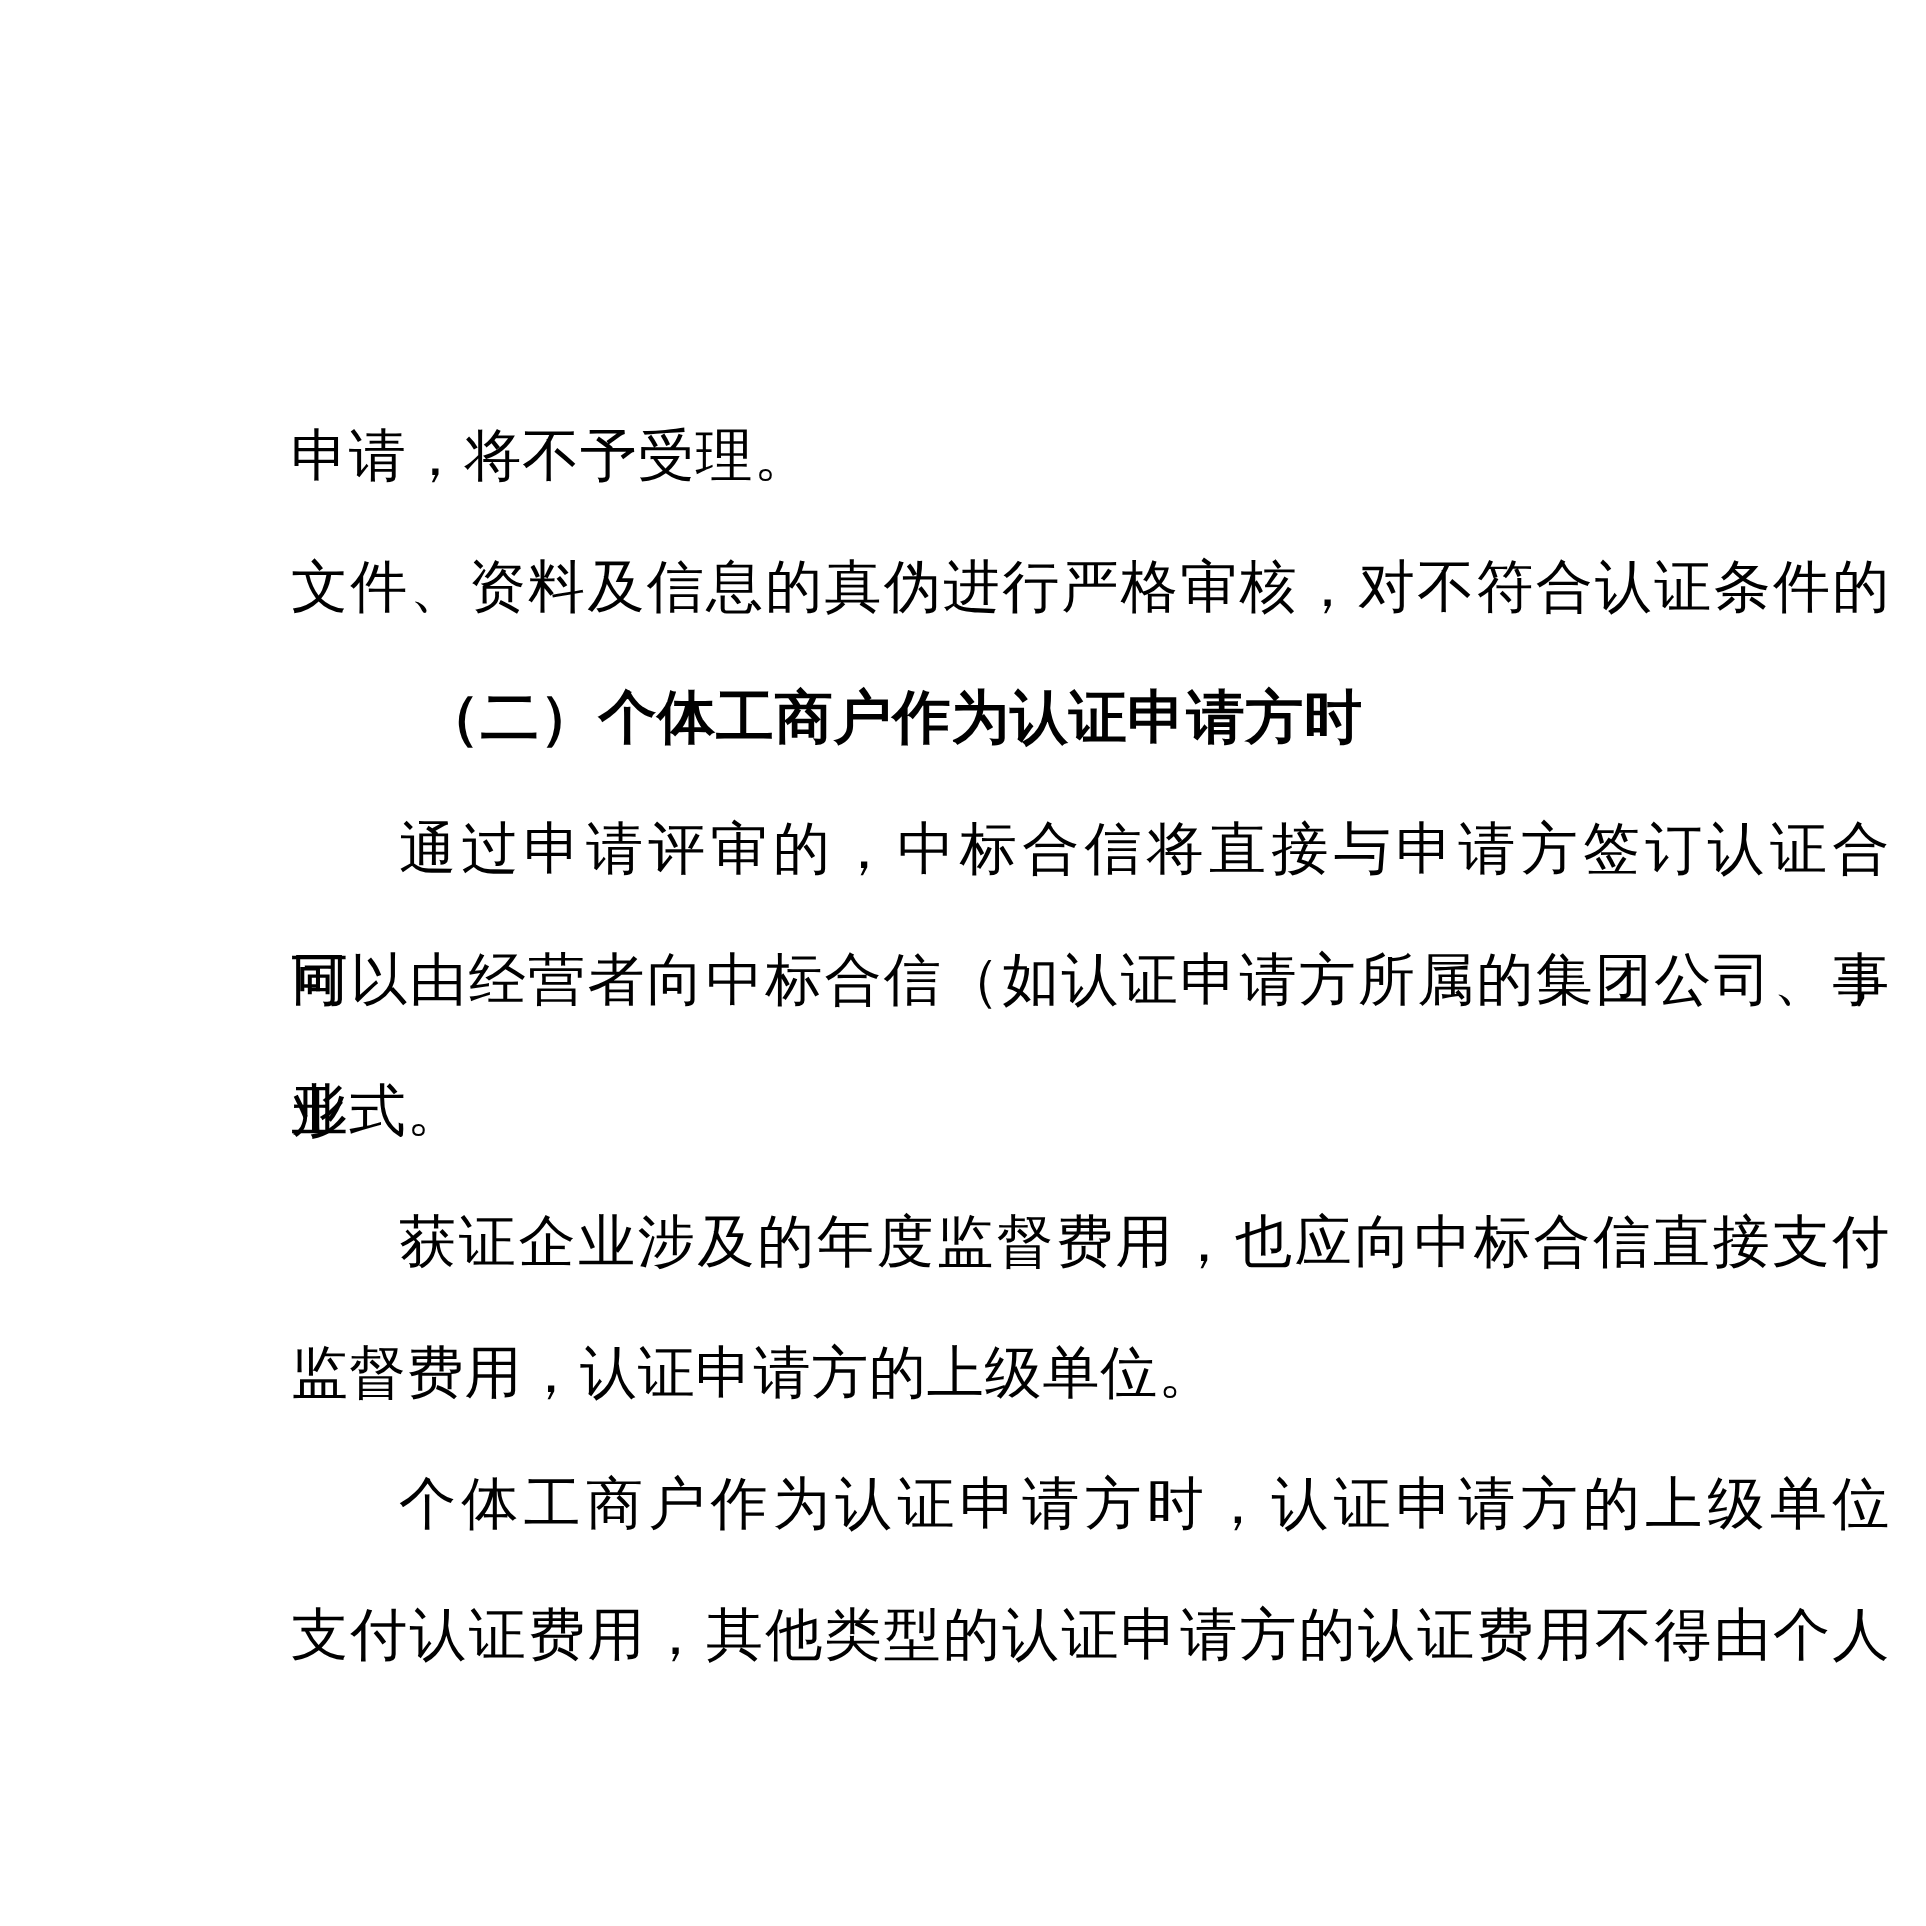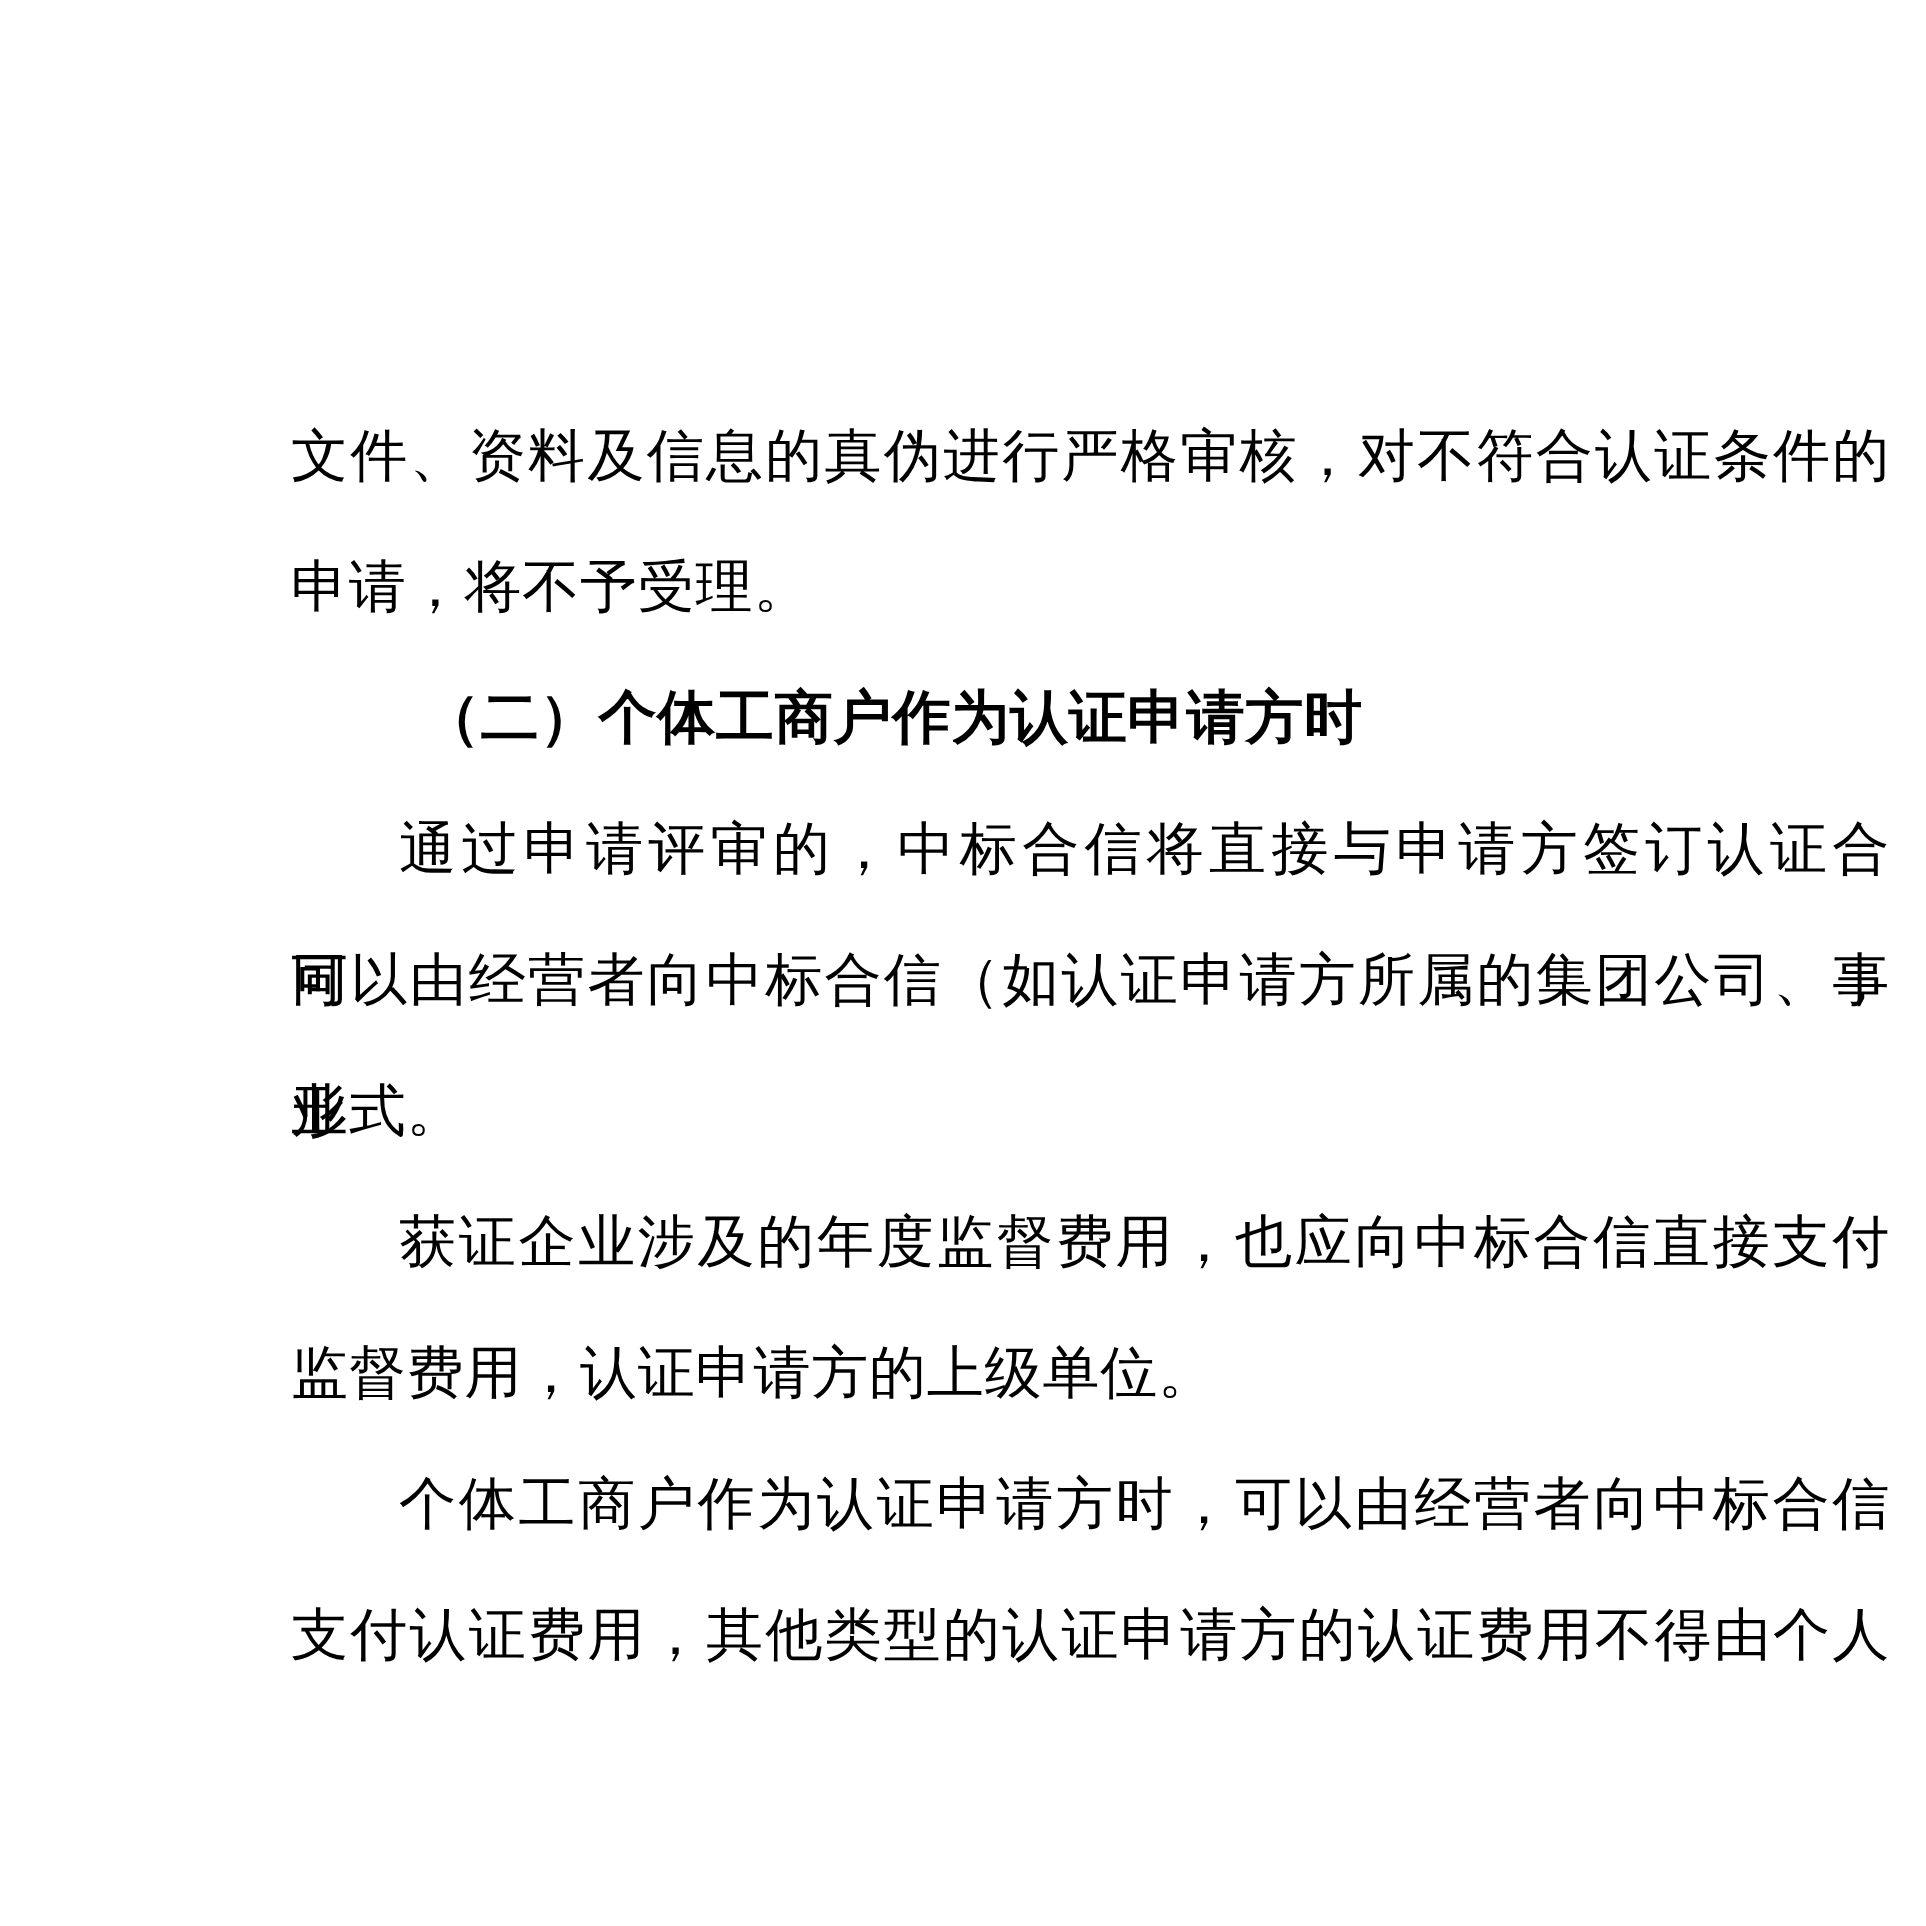--- a/index.html
+++ b/index.html
@@ -46,26 +46,26 @@
   }
   .line.kai.indent-first {
     text-indent: 131px;
   }
 </style>
 </head>
 <body>
 
 <div class="page">
   <main class="content">
+      <div class="line body">申请，将不予受理。</div>
       <div class="line body fill">文件、资料及信息的真伪进行严格审核，对不符合认证条件的</div>
-      <div class="line body">申请，将不予受理。</div>
       <div class="line kai indent-first">（二）个体工商户作为认证申请方时</div>
       <div class="line body fill indent-first">通过申请评审的，中标合信将直接与申请方签订认证合同，</div>
       <div class="line body fill">可以由经营者向中标合信（如认证申请方所属的集团公司、事业</div>
       <div class="line body">形式。</div>
       <div class="line body fill indent-first">获证企业涉及的年度监督费用，也应向中标合信直接支付</div>
       <div class="line body">监督费用，认证申请方的上级单位。</div>
-      <div class="line body fill indent-first">个体工商户作为认证申请方时，可以由经营者向中标合信</div>
+      <div class="line body fill indent-first">个体工商户作为认证申请方时，认证申请方的上级单位</div>
       <div class="line body fill">支付认证费用，其他类型的认证申请方的认证费用不得由个人</div>
     </main>
 
 </div>
 
 
 </body></html>

